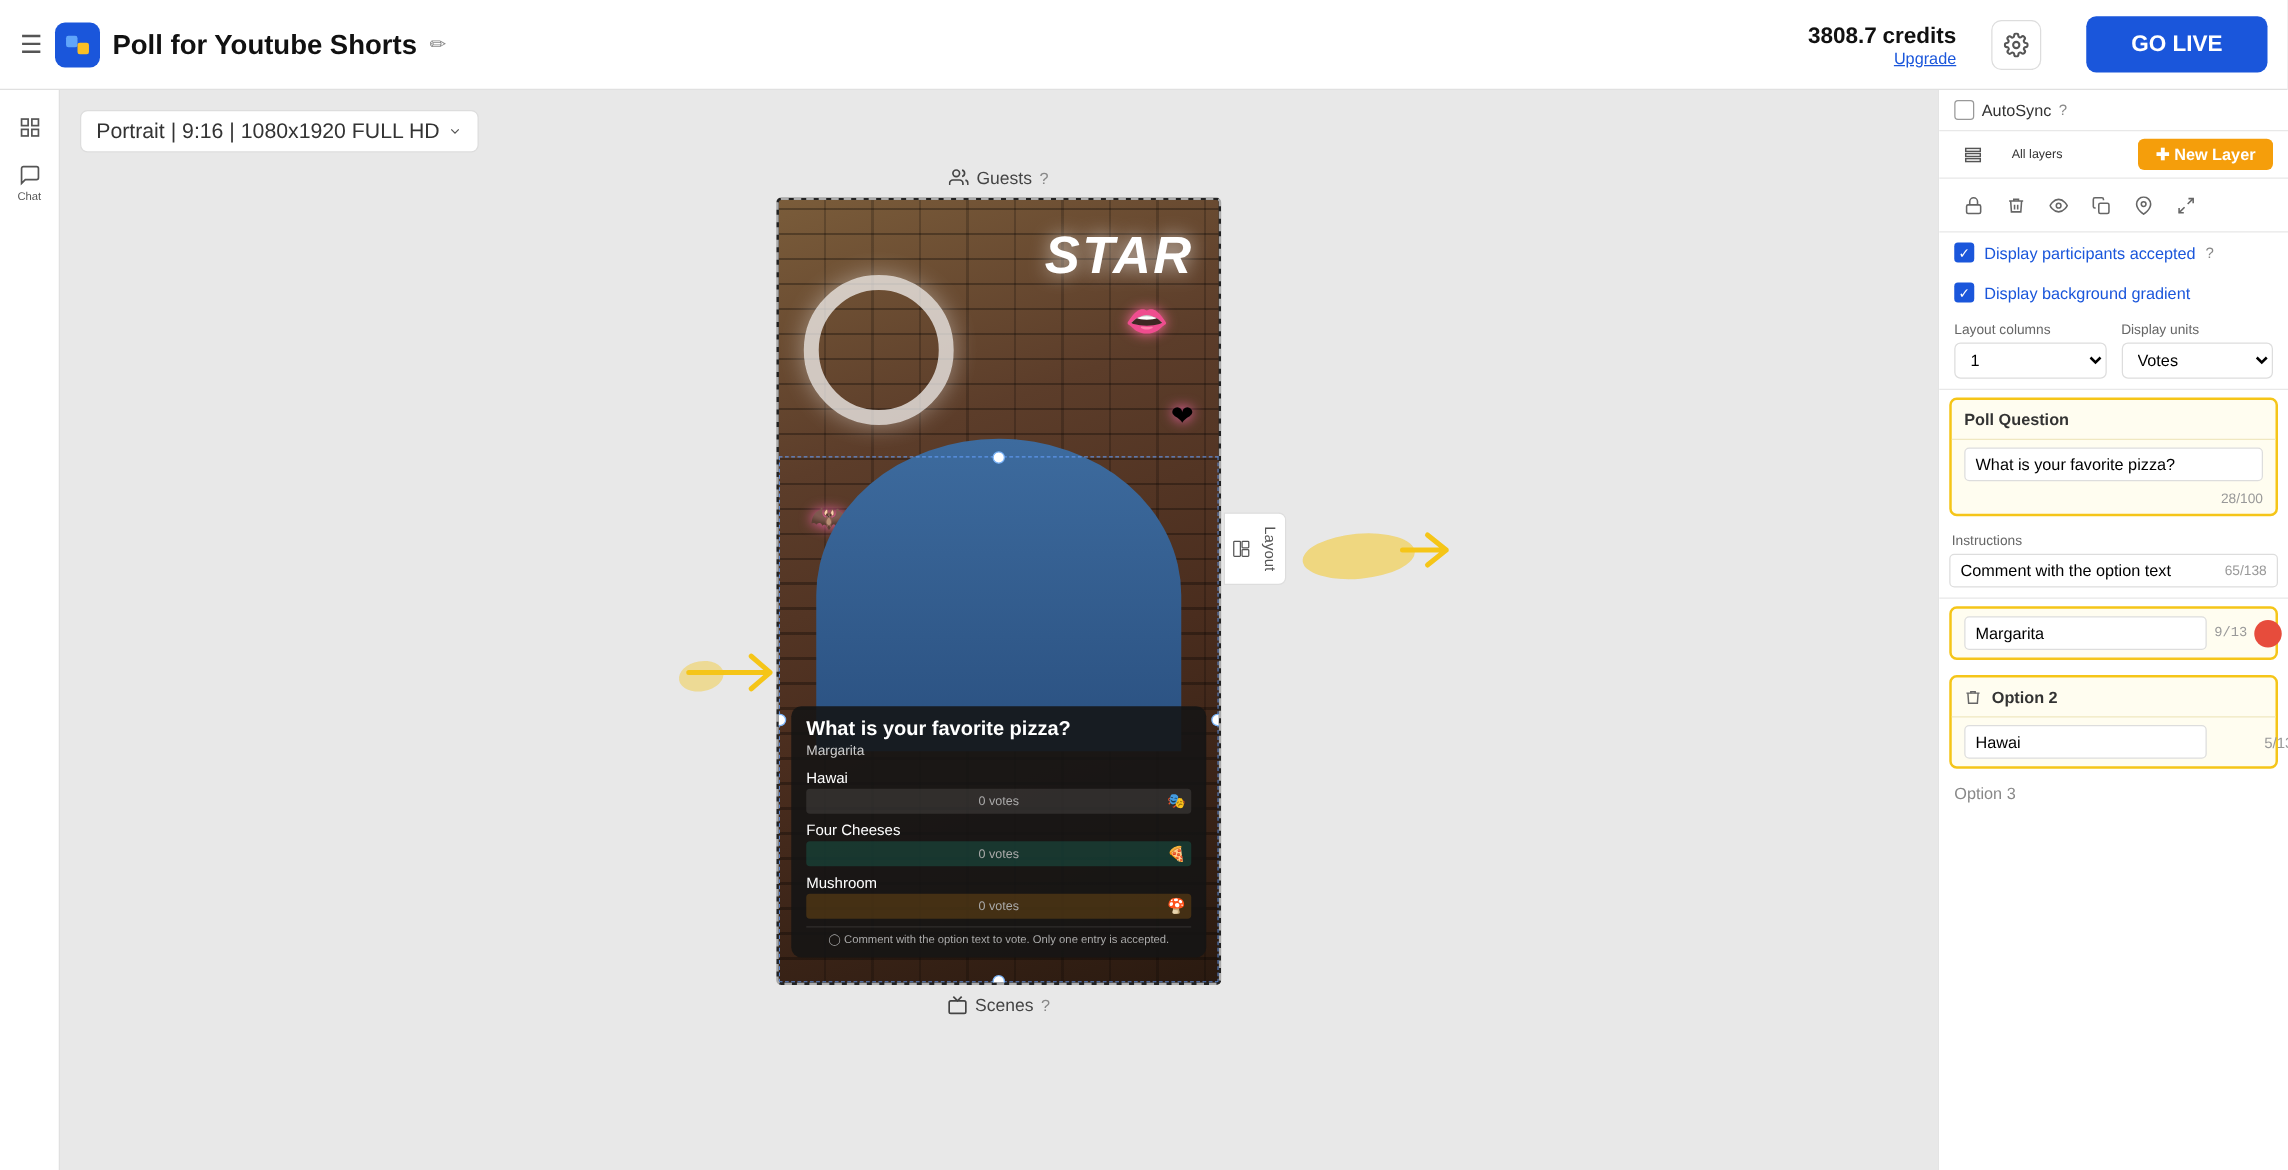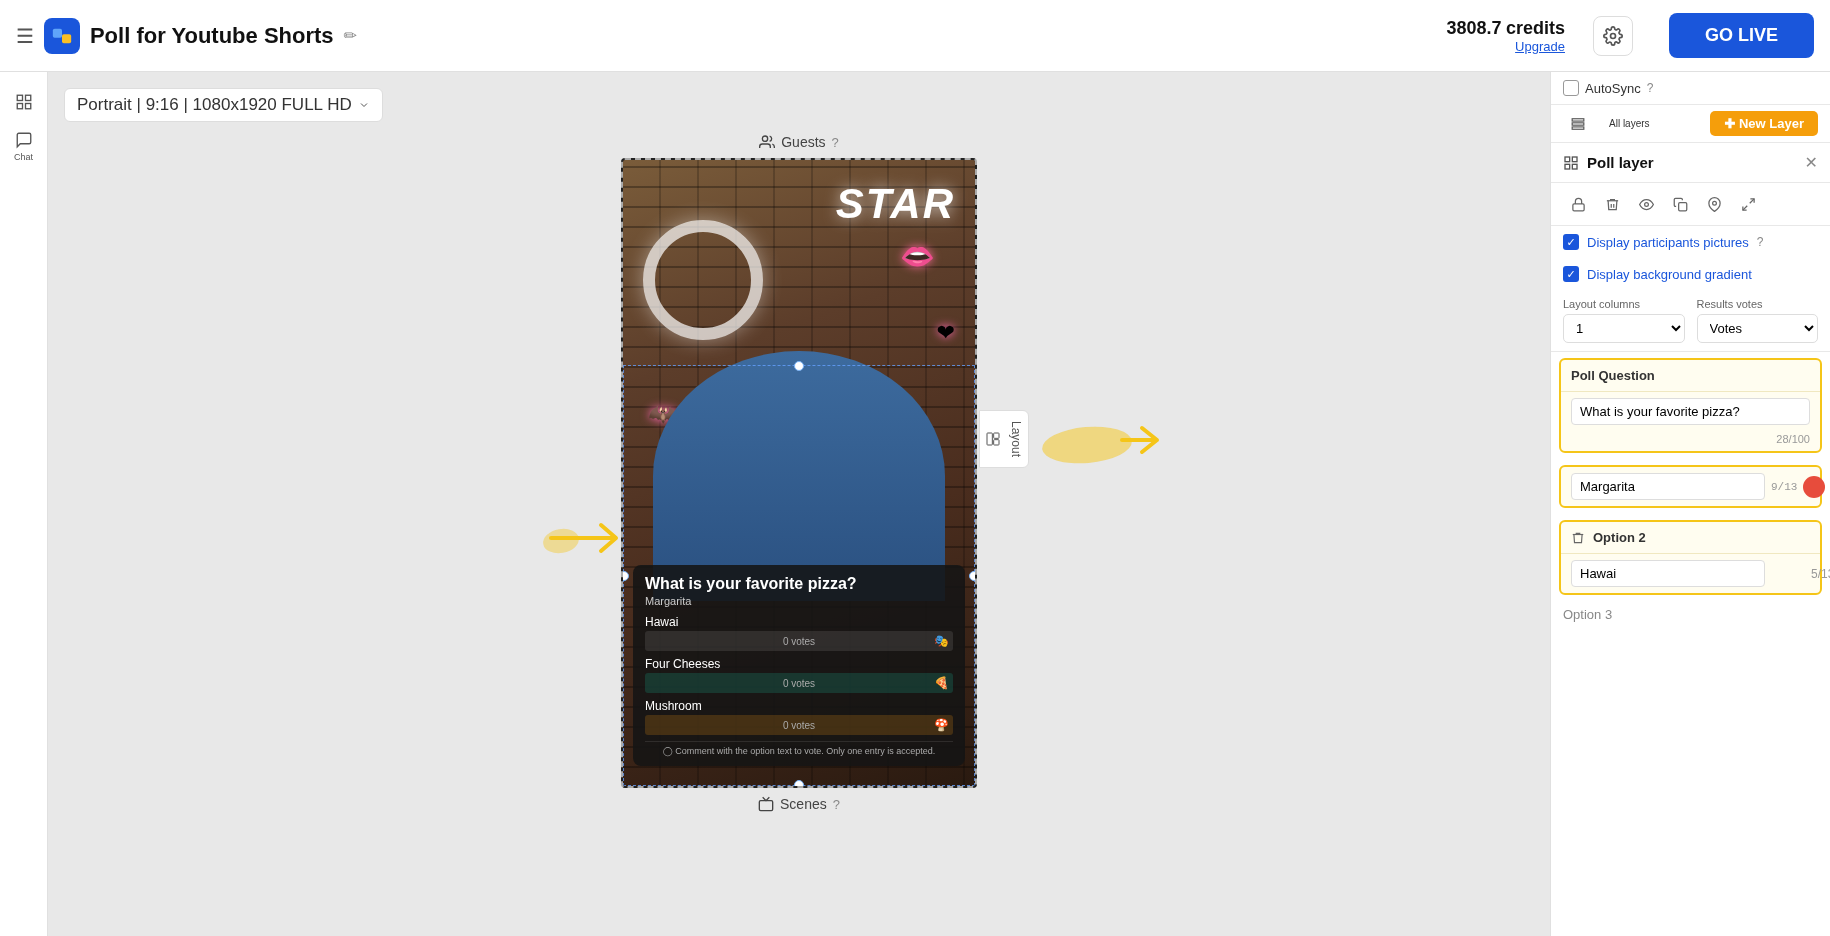--- a/index.html
+++ b/index.html
@@ -283,30 +283,20 @@
             <rect x="2" y="10" width="20" height="4"></rect>
             <rect x="2" y="17" width="20" height="4"></rect>
           </svg>
         <span>All layers</span>
       </div>
       <button class="new-layer-btn">
         <span>✚ New Layer</span>
       </button>
     </div>
 
-    <div class="poll-layer-header" style="display:flex;align-items:center;padding:10px 12px;border-bottom:1px solid #e8e8e8;">
-      <svg width="16" height="16" viewBox="0 0 24 24" fill="none" stroke="#555" stroke-width="2" style="margin-right:8px;">
-          <rect x="3" y="3" width="7" height="7"></rect>
-          <rect x="14" y="3" width="7" height="7"></rect>
-          <rect x="3" y="14" width="7" height="7"></rect>
-          <rect x="14" y="14" width="7" height="7"></rect>
-        </svg>
-      <span style="flex:1;font-size:15px;font-weight:600;color:#111;">Poll layer</span>
-      <span class="close-icon">✕</span>
-    </div>
 
     <div class="layer-actions">
       <button class="layer-action-btn">
         <svg width="15" height="15" viewBox="0 0 24 24" fill="none" stroke="#666" stroke-width="2">
             <rect x="3" y="11" width="18" height="11" rx="2"></rect>
             <path d="M7 11V7a5 5 0 0 1 10 0v4"></path>
           </svg>
       </button>
       <button class="layer-action-btn">
         <svg width="15" height="15" viewBox="0 0 24 24" fill="none" stroke="#666" stroke-width="2">
@@ -340,54 +330,61 @@
             <polyline points="15 3 21 3 21 9"></polyline>
             <polyline points="9 21 3 21 3 15"></polyline>
             <line x1="21" y1="3" x2="14" y2="10"></line>
             <line x1="3" y1="21" x2="10" y2="14"></line>
           </svg>
       </button>
     </div>
 
     <div class="checkbox-option">
       <div class="checkbox-blue">✓</div>
-      <span class="option-label-text">Display participants pictures</span>
+      <span class="option-label-text">Display participants accepted</span>
       <span class="question-icon">?</span>
     </div>
 
     <div class="checkbox-option">
       <div class="checkbox-blue">✓</div>
       <span class="option-label-text">Display background gradient</span>
     </div>
 
     <div style="padding:8px 12px;border-bottom:1px solid #e8e8e8;">
       <div style="display:flex;gap:12px;align-items:flex-start;">
         <div style="flex:1;">
           <div style="font-size:11px;color:#666;margin-bottom:4px;">Layout columns</div>
           <select style="width:100%;border:1px solid #ddd;border-radius:5px;padding:5px 8px;font-size:13px;background:white;cursor:pointer;">
             <option>1</option>
           </select>
         </div>
         <div style="flex:1;">
-          <div style="font-size:11px;color:#666;margin-bottom:4px;">Results votes</div>
+          <div style="font-size:11px;color:#666;margin-bottom:4px;">Display units</div>
           <select style="width:100%;border:1px solid #ddd;border-radius:5px;padding:5px 8px;font-size:13px;background:white;cursor:pointer;">
             <option>Votes</option>
           </select>
         </div>
       </div>
     </div>
 
     <div class="highlighted-section">
       <div class="section-header">Poll Question</div>
       <div style="padding:6px 10px;">
         <input type="text" class="text-input" value="What is your favorite pizza?" style="width: 100%; border: 1px solid rgb(221, 221, 221); border-radius: 4px; padding: 5px 8px; font-size: 13px;">
       </div>
       <div style="text-align:right;font-size:11px;color:#999;padding:2px 10px 6px;">28/100</div>
     </div>
 
+    <div style="padding:4px 8px 8px;border-bottom:1px solid #e8e8e8;">
+      <div style="font-size:11px;color:#666;padding:4px 2px;">Instructions</div>
+      <div style="display:flex;align-items:center;gap:4px;border:1px solid #ddd;border-radius:4px;padding:5px 8px;font-size:13px;">
+        <input type="text" value="Comment with the option text" style="flex: 1 1 0%; border: none; outline: none; font-size: 13px;">
+        <span style="font-size:11px;color:#999;white-space:nowrap;">65/138</span>
+      </div>
+    </div>
 
     <div class="highlighted-section">
       <div style="display:flex;align-items:center;gap:6px;padding:6px 10px;">
         <input type="text" value="Margarita" style="flex: 1 1 0%; border: 1px solid rgb(221, 221, 221); border-radius: 4px; padding: 5px 8px; font-size: 13px;">
         <span style="font-size:11px;color:#999;white-space:nowrap;font-family:Liberation Mono, monospace;">9/13</span>
         <div style="width:22px;height:22px;background:#e74c3c;border-radius:50%;flex-shrink:0;cursor:pointer;"></div>
       </div>
     </div>
 
     <div class="highlighted-section">

